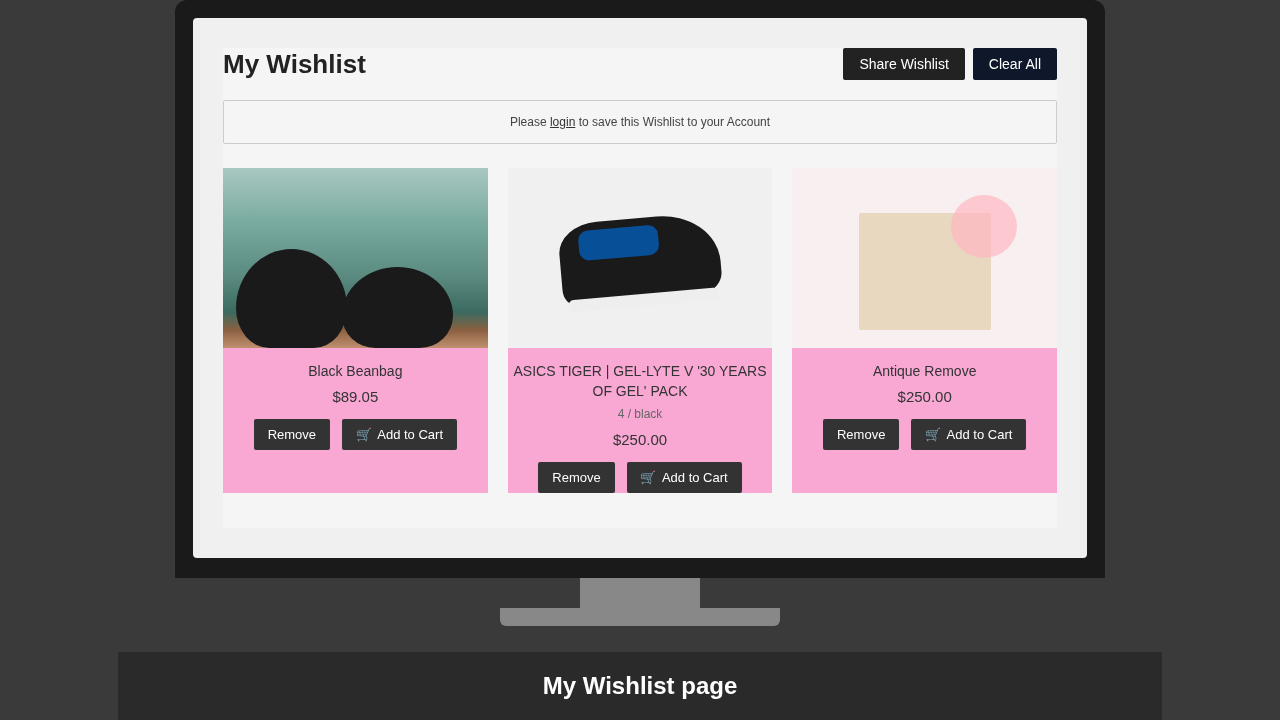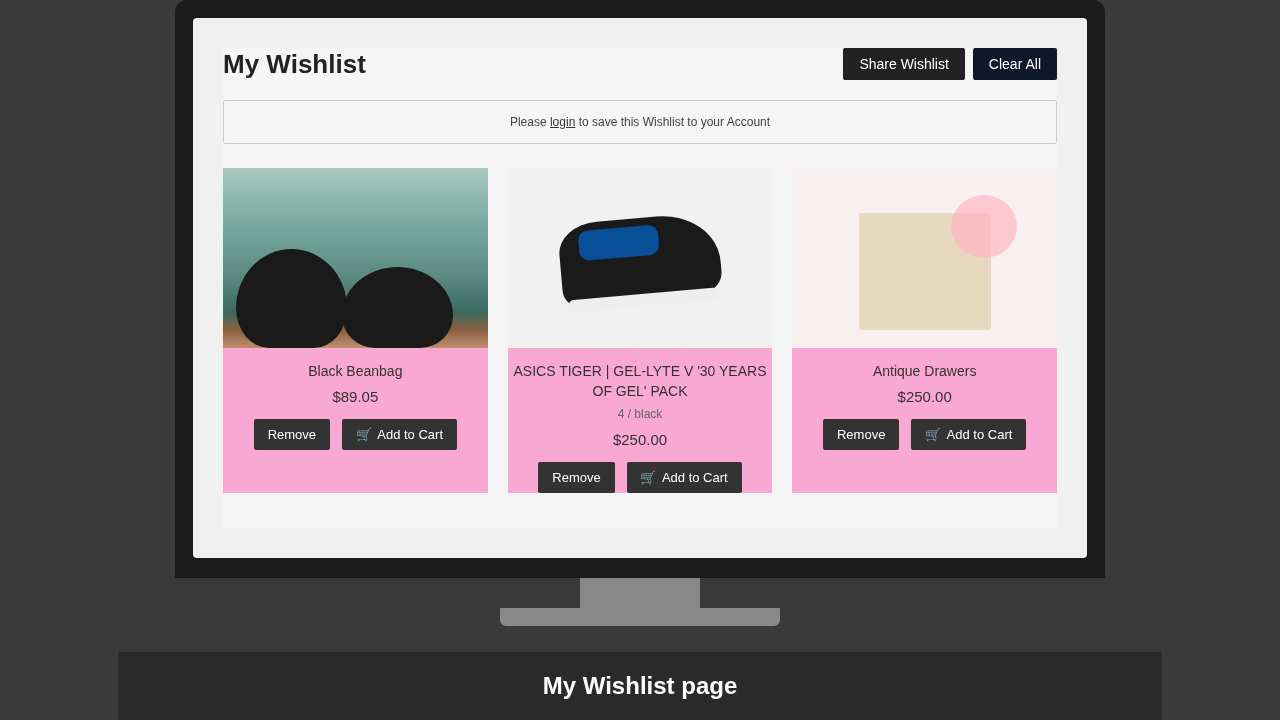--- a/index.html
+++ b/index.html
@@ -374,21 +374,21 @@
                 <span class="cart-icon">🛒</span>
                 <span>Add to Cart</span>
               </button>
             </div>
           </div>
 
           <div class="product-card">
             <div class="product-image-wrapper">
               <div class="img-drawers"></div>
             </div>
-            <div class="product-name">Antique Drawers</div>
+            <div class="product-name">Antique Remove</div>
             <div class="product-price">$250.00</div>
             <div class="product-actions">
               <button class="btn-remove">Remove</button>
               <button class="btn-add-cart">
                 <span class="cart-icon">🛒</span>
                 <span>Add to Cart</span>
               </button>
             </div>
           </div>
 

